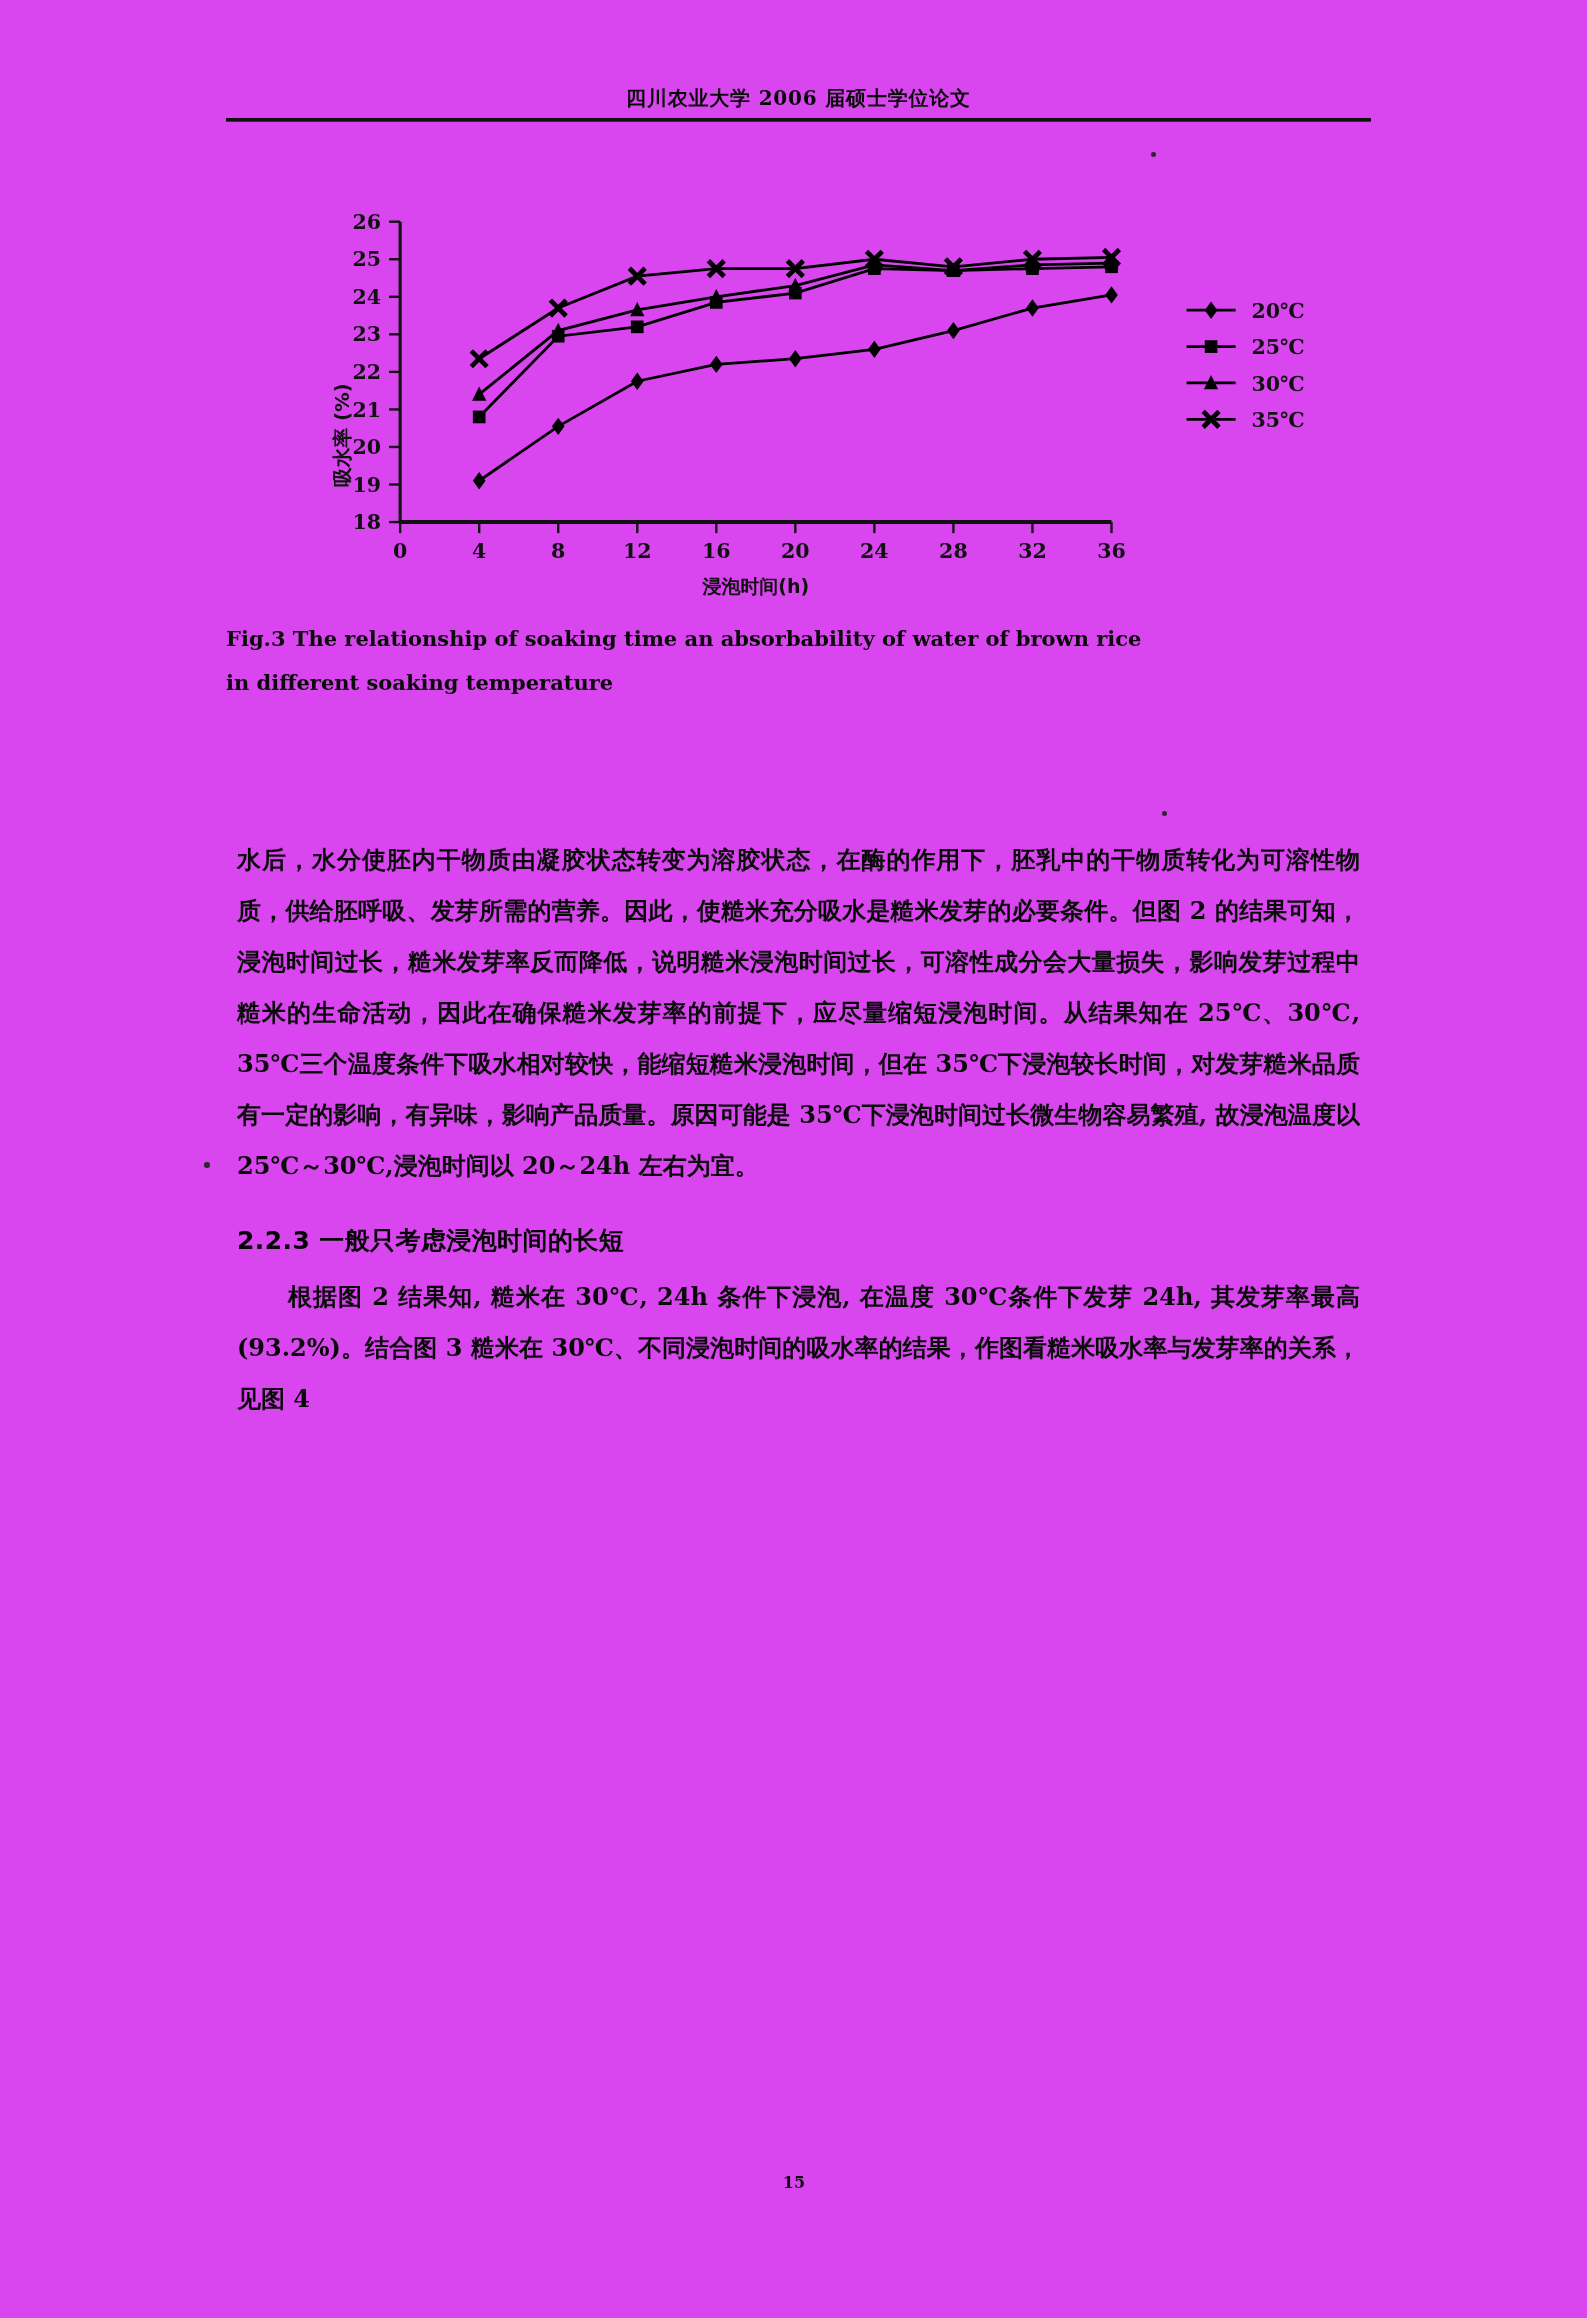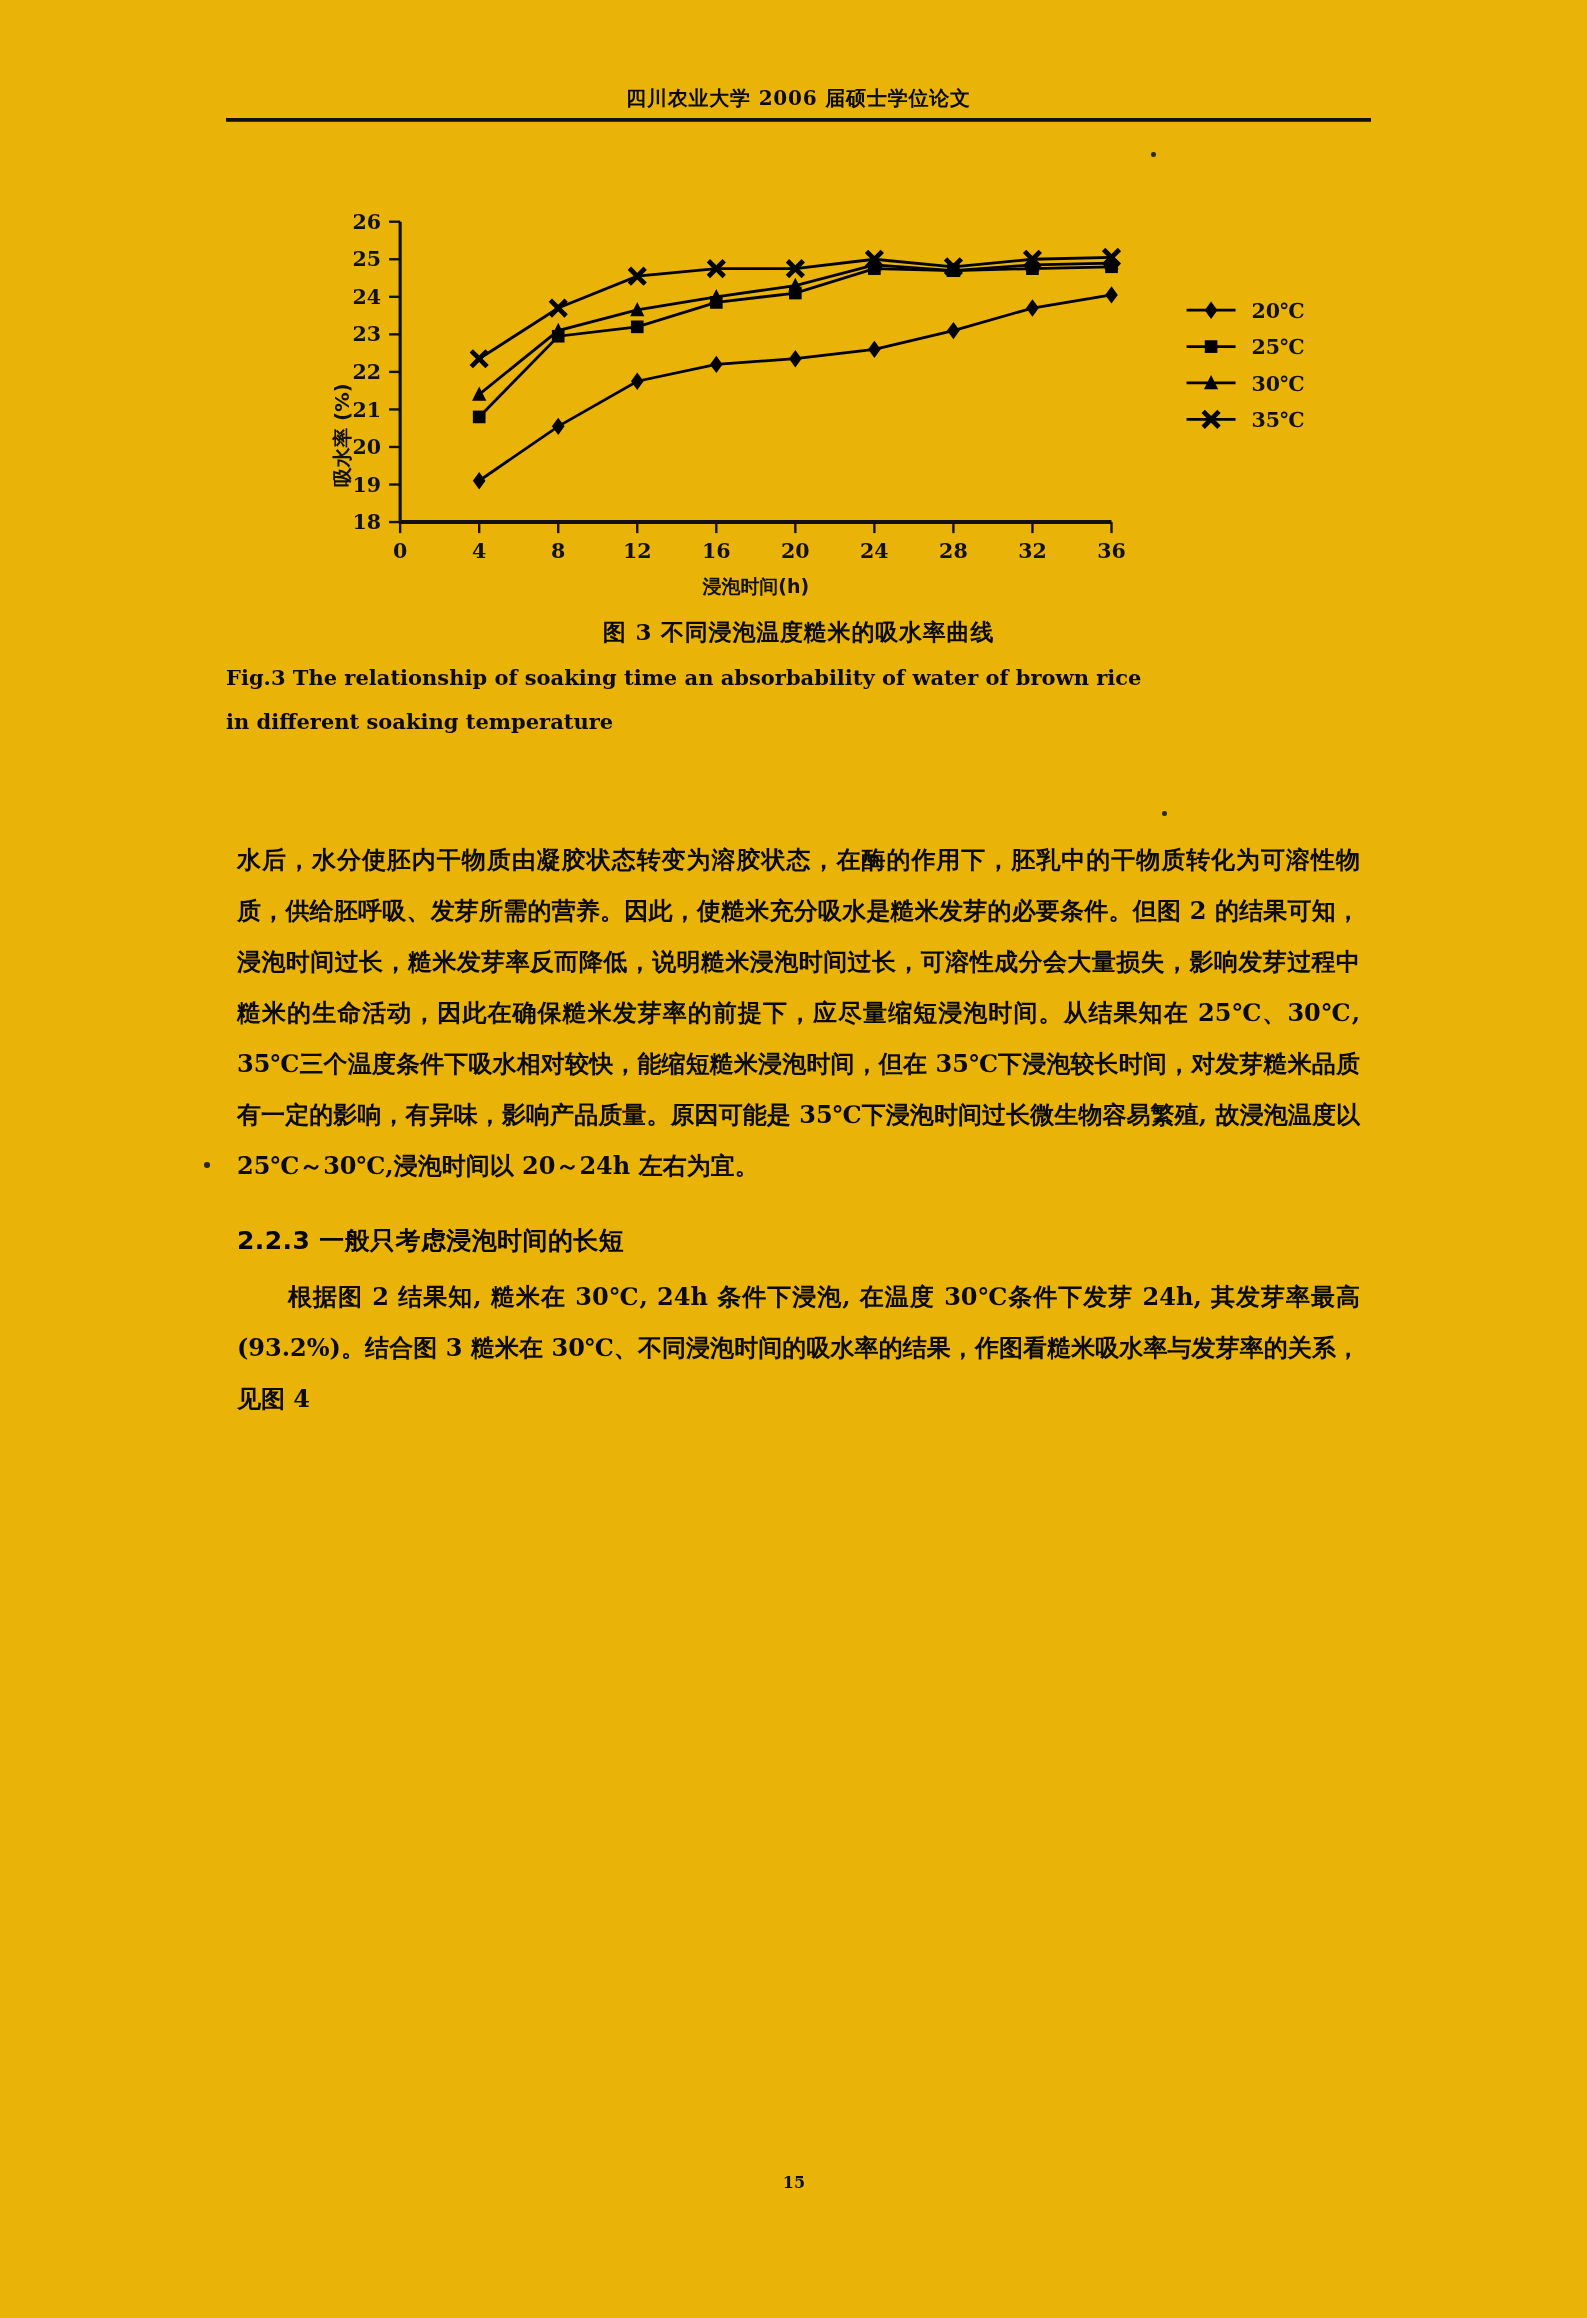--- a/index.html
+++ b/index.html
@@ -7,21 +7,21 @@
     padding: 0;
     background: #ffffff;
   }
   body {
     font-family: "DejaVu Sans", "Liberation Sans", sans-serif;
   }
   #page {
     position: relative;
     width: 1588px;
     height: 2319px;
-    background: #eab308;
+    background: #d946ef;
     overflow: hidden;
   }
 
   
   #header {
     position: absolute;
     left: 226px;
     top: 85px;
     width: 1145px;
     text-align: center;
@@ -300,21 +300,20 @@
               <g>
                 <line x1="1236" y1="270" x2="1256" y2="290" stroke="#000" stroke-width="6"></line>
                 <line x1="1256" y1="270" x2="1236" y2="290" stroke="#000" stroke-width="6"></line>
               </g>
               <text x="1297" y="290" font-family="DejaVu Serif, Liberation Serif, serif" font-size="26" font-weight="bold" fill="#111">35℃</text>
             </g>
           </g>
       </svg>
     </div>
 
-    <div id="fig-caption-cn">图 3  不同浸泡温度糙米的吸水率曲线</div>
     <div id="fig-caption-en1">Fig.3 The relationship of soaking time an absorbability of water of brown rice</div>
     <div id="fig-caption-en2">in different soaking temperature</div>
   </div>
 
   <div id="body-text">
     <p class="para">水后，水分使胚内干物质由凝胶状态转变为溶胶状态，在酶的作用下，胚乳中的干物质转化为可溶性物质，供给胚呼吸、发芽所需的营养。因此，使糙米充分吸水是糙米发芽的必要条件。但图 2 的结果可知，浸泡时间过长，糙米发芽率反而降低，说明糙米浸泡时间过长，可溶性成分会大量损失，影响发芽过程中糙米的生命活动，因此在确保糙米发芽率的前提下，应尽量缩短浸泡时间。从结果知在 25℃、30℃, 35℃三个温度条件下吸水相对较快，能缩短糙米浸泡时间，但在 35℃下浸泡较长时间，对发芽糙米品质有一定的影响，有异味，影响产品质量。原因可能是 35℃下浸泡时间过长微生物容易繁殖, 故浸泡温度以 25℃～30℃,浸泡时间以 20～24h 左右为宜。</p>
     <h3 class="section-heading">2.2.3 一般只考虑浸泡时间的长短</h3>
     <p class="para indent">根据图 2 结果知, 糙米在 30℃, 24h 条件下浸泡, 在温度 30℃条件下发芽 24h, 其发芽率最高 (93.2%)。结合图 3 糙米在 30℃、不同浸泡时间的吸水率的结果，作图看糙米吸水率与发芽率的关系，见图 4</p>
   </div>
 

